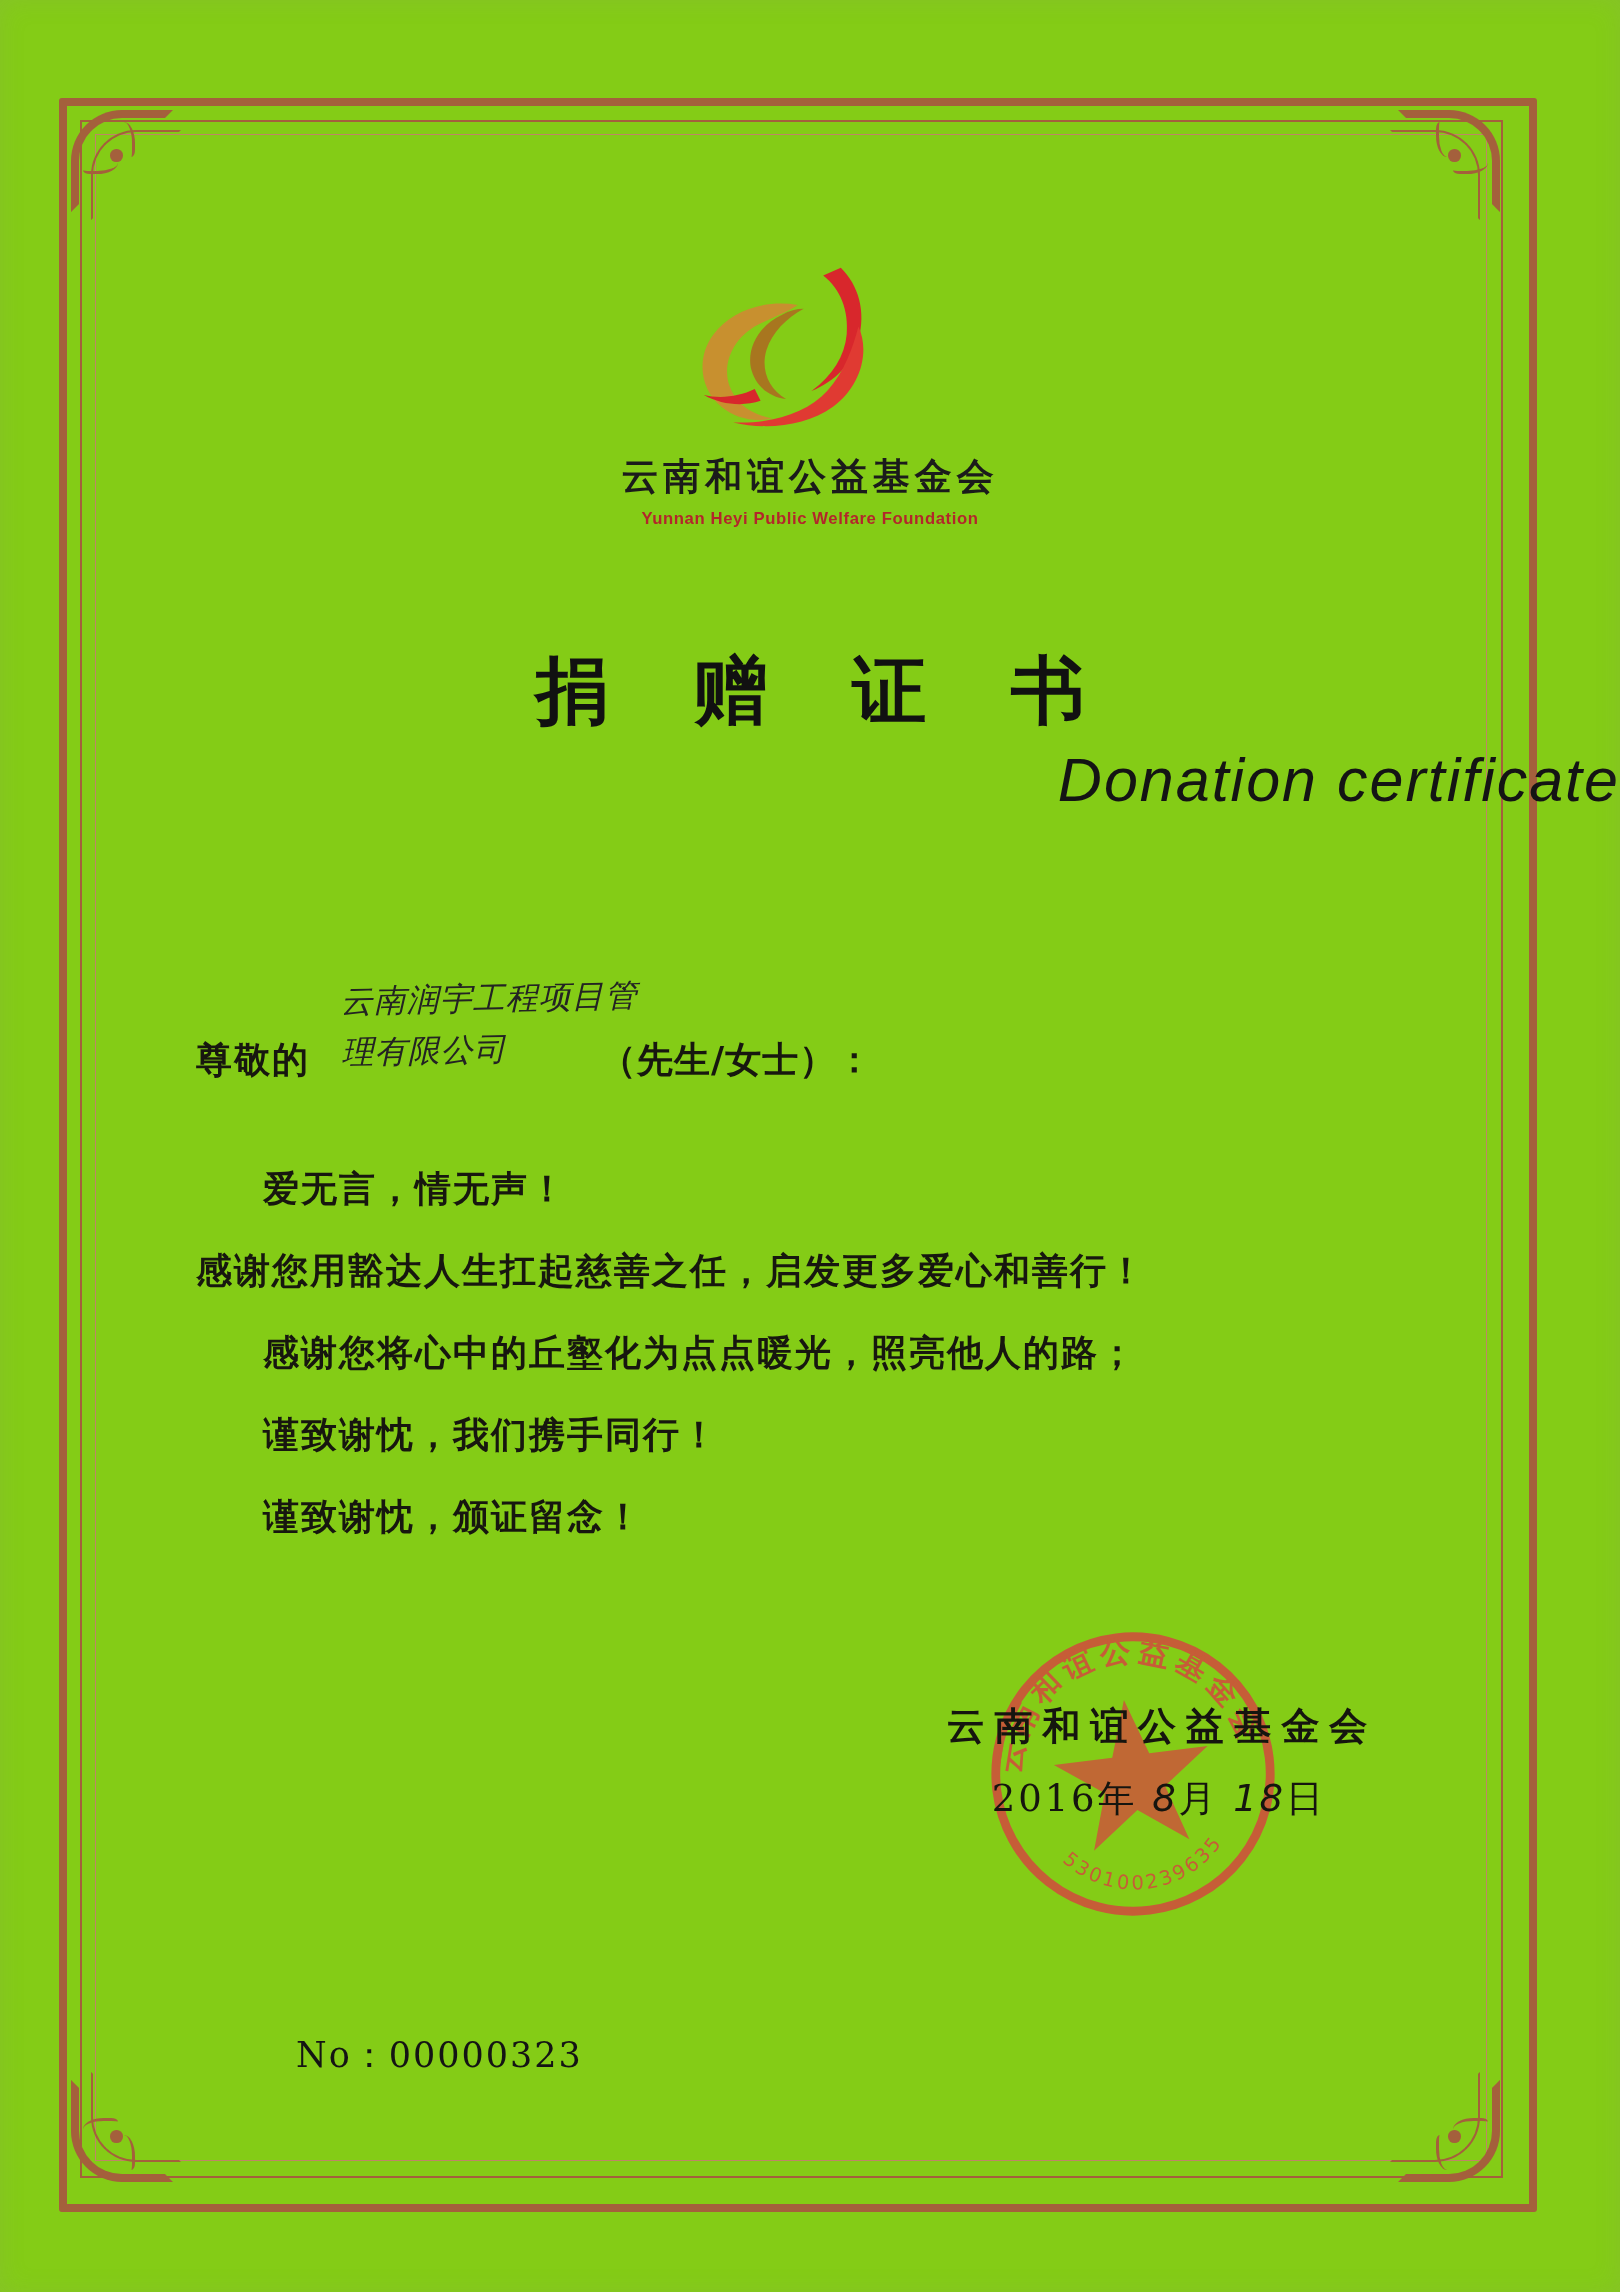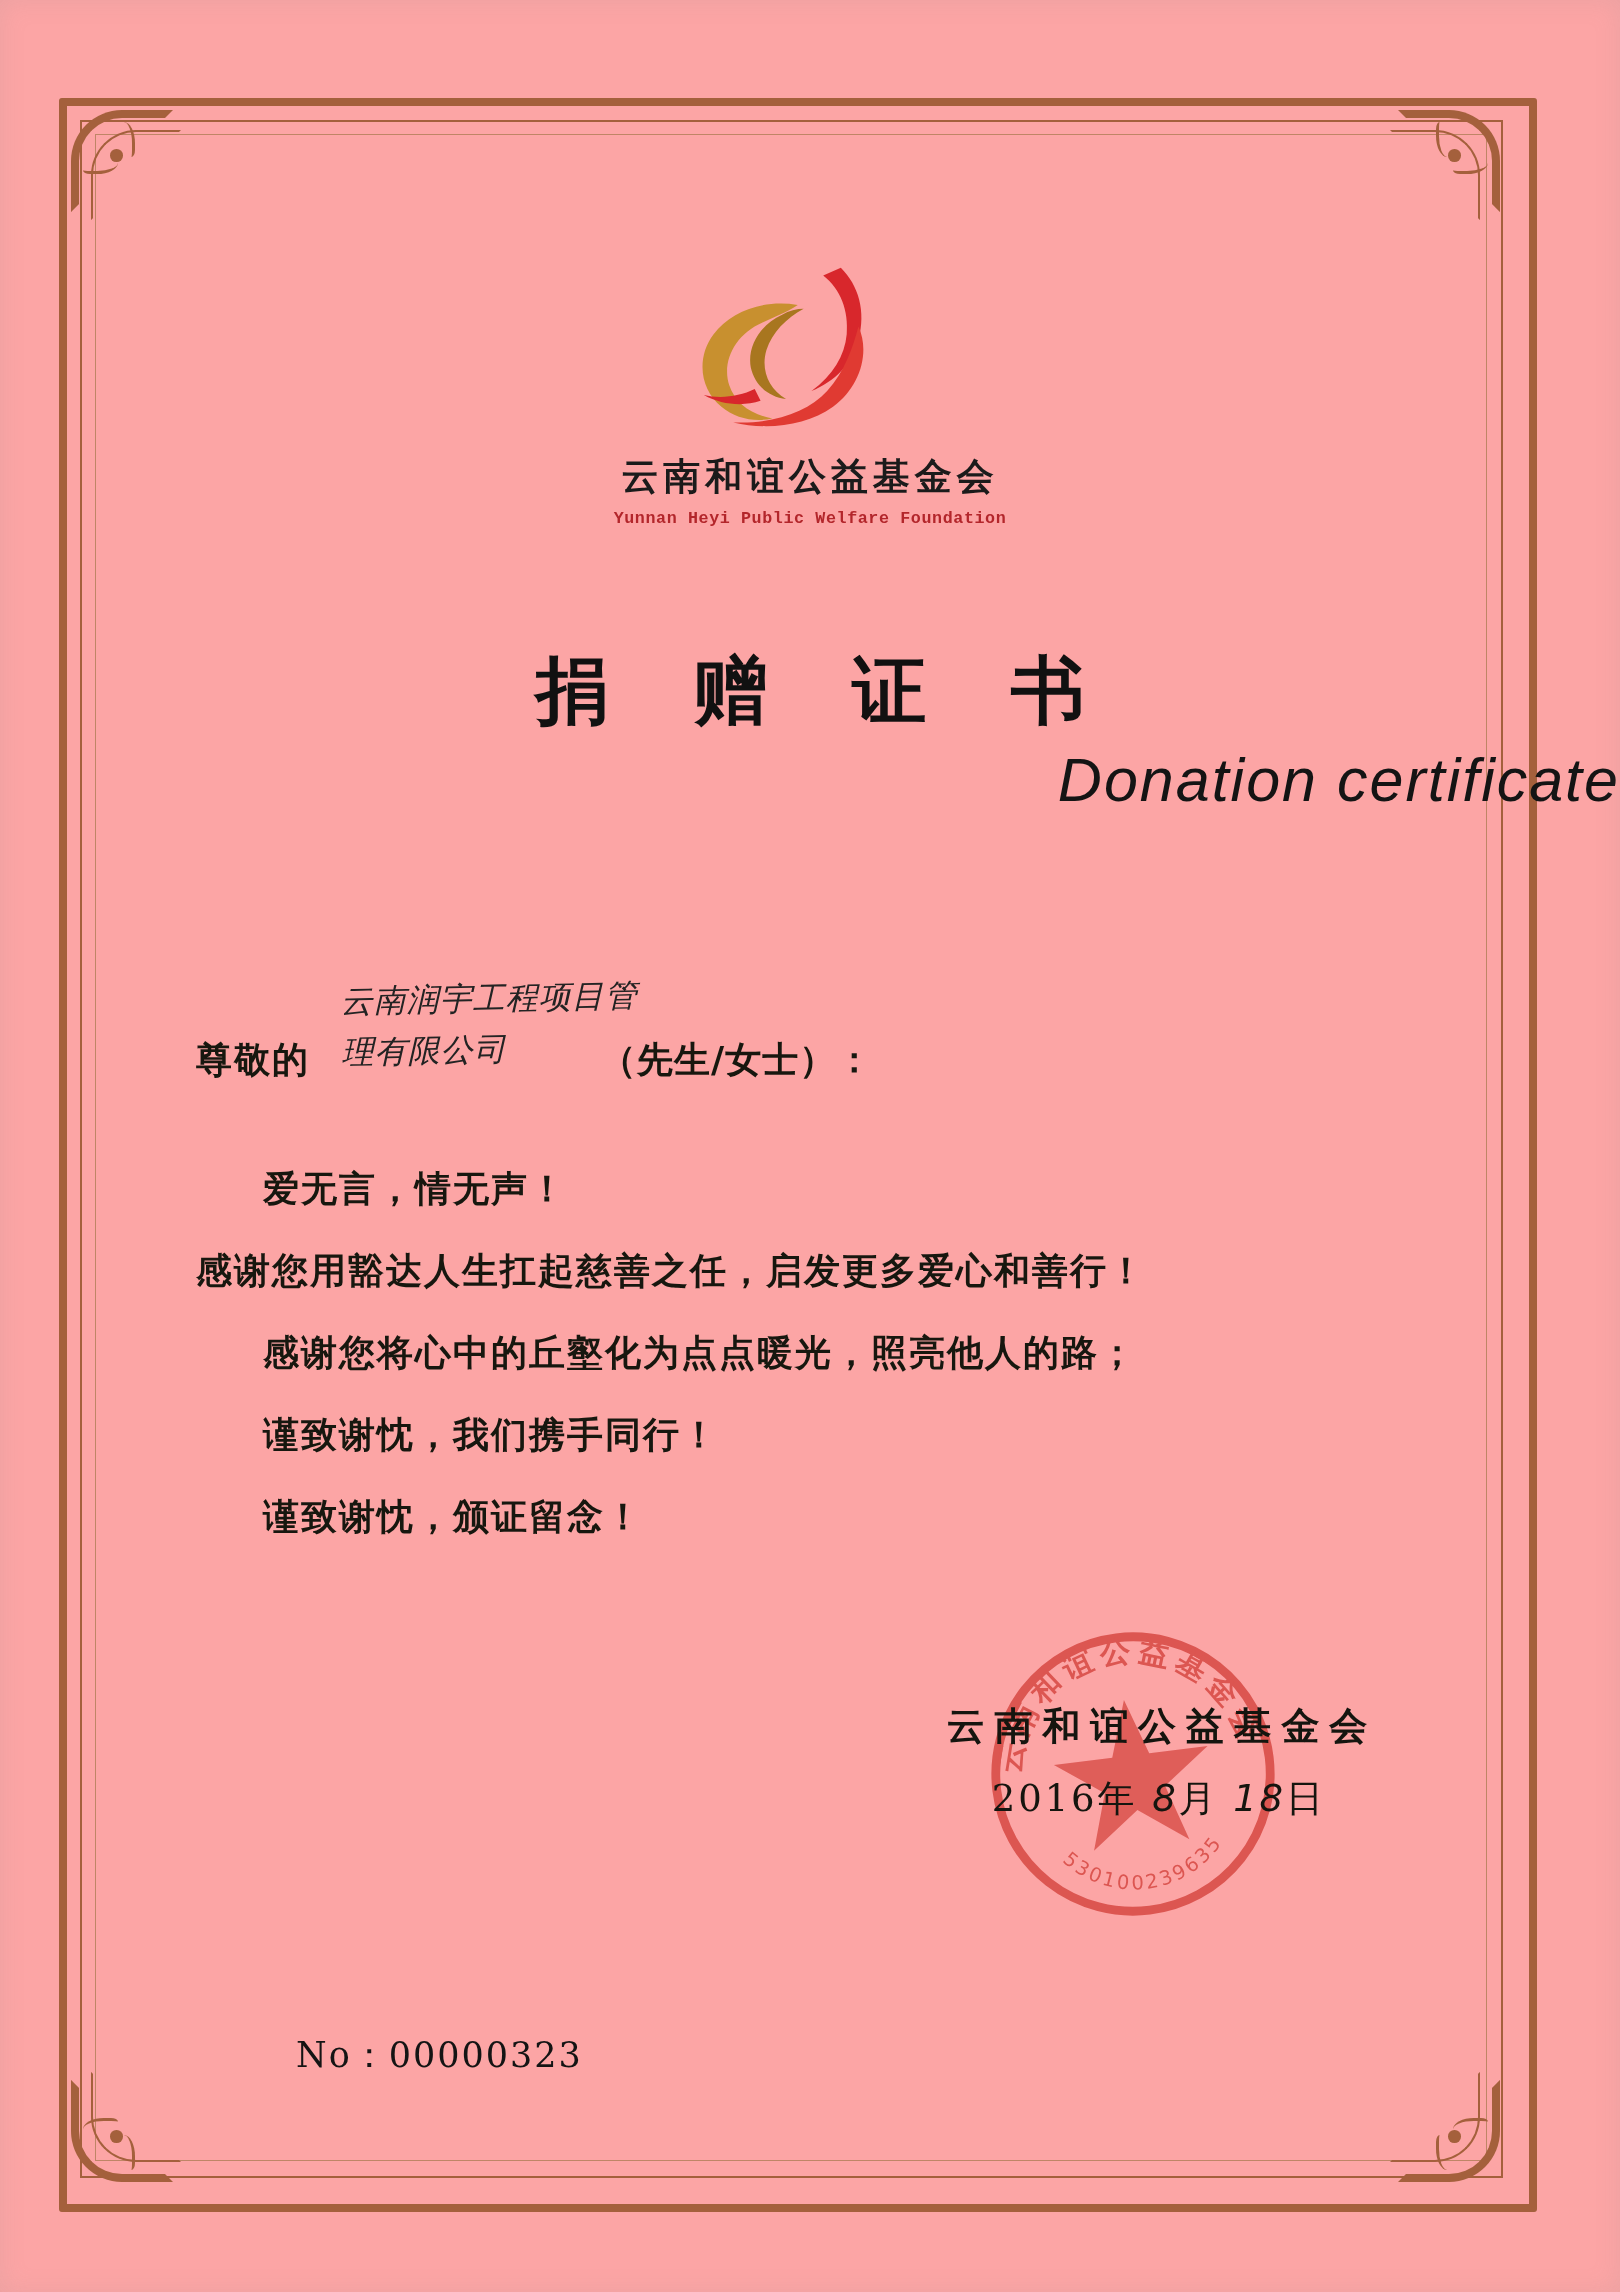--- a/index.html
+++ b/index.html
@@ -14,21 +14,21 @@
     font-family: "Liberation Serif", serif;
     overflow: hidden;
   }
 
   
   #scan {
     position: absolute;
     left: 0; top: 0;
     width: 1620px;
     height: 2293px;
-    background: #fca5a5;
+    background: #84cc16;
   }
   
   #scan::after {
     content: "";
     position: absolute;
     inset: 0;
     pointer-events: none;
     box-shadow: inset 0 0 25.5px rgba(140,140,140,0.16);
   }
 
@@ -118,21 +118,21 @@
   .logo-cn {
     margin-top: 5.9px;
     font-family: "Liberation Sans", sans-serif;
     font-weight: bold;
     font-size: 37px;
     letter-spacing: 4.9px;
     color: #1b1b1b;
   }
   .logo-en {
     margin-top: 6.9px;
-    font-family: Liberation Mono, monospace;
+    font-family: Liberation Sans, sans-serif;
     font-weight: bold;
     font-size: 16.7px;
     letter-spacing: 0.6px;
     color: #b3262b;
   }
 
   
   .title-cn {
     position: absolute;
     left: 0; right: 0;

